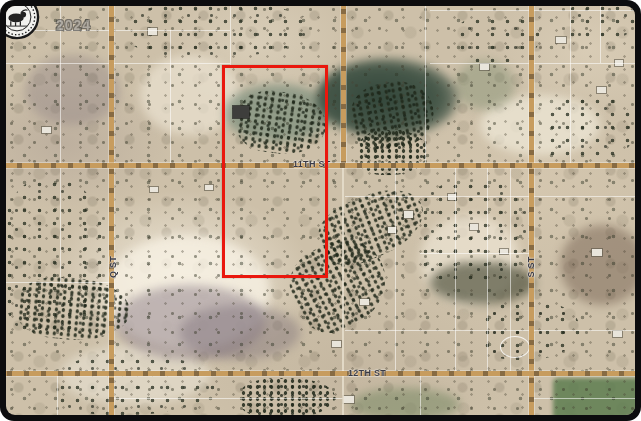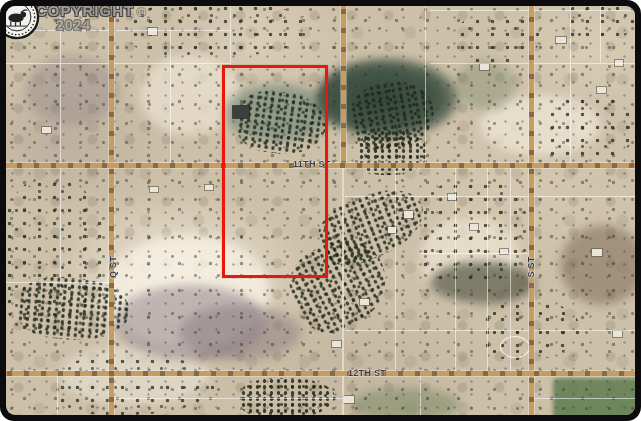--- a/index.html
+++ b/index.html
@@ -158,21 +158,20 @@
       <div class="road-h" style="left:0;top:163px;width:641px;"></div>
       <div class="road-h" style="left:0;top:371px;width:641px;background-position:7px 0;"></div>
 
       <div class="slab" style="left:293px;top:159px;">11TH ST</div>
       <div class="slab" style="left:300px;top:368px;padding-left:48px;">12TH ST</div>
       <div class="slab vert" style="left:93px;top:262px;">Q ST</div>
       <div class="slab vert" style="left:511px;top:262px;">S ST</div>
 
       <div class="outline"></div>
 
-      <div class="wm"><span>COPYRIGHT</span><span class="sym">©</span></div>
       <div class="wm-year">2024</div>
 
       <div class="seal">
         <svg viewBox="0 0 48 48" width="46" height="46">
           <circle cx="24" cy="24" r="22" fill="#f2f2ef" stroke="#1a1a1a" stroke-width="2.5"></circle>
           <circle cx="24" cy="24" r="18.5" fill="none" stroke="#1a1a1a" stroke-width="1.4" stroke-dasharray="1.5 2.2"></circle>
           <circle cx="24" cy="24" r="14.5" fill="none" stroke="#1a1a1a" stroke-width="1"></circle>
           <ellipse cx="23" cy="25" rx="8" ry="4.6" fill="#222222"></ellipse>
           <circle cx="30.5" cy="21.5" r="3" fill="#222222"></circle>
           <path d="M28 19.5 q3.5 -4 7 -2.5" stroke="#222222" stroke-width="1.2" fill="none"></path>

